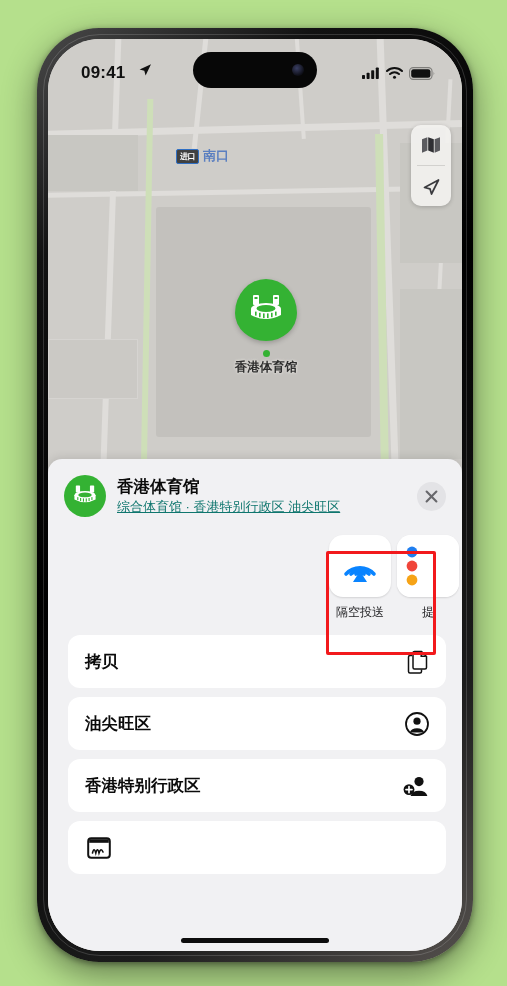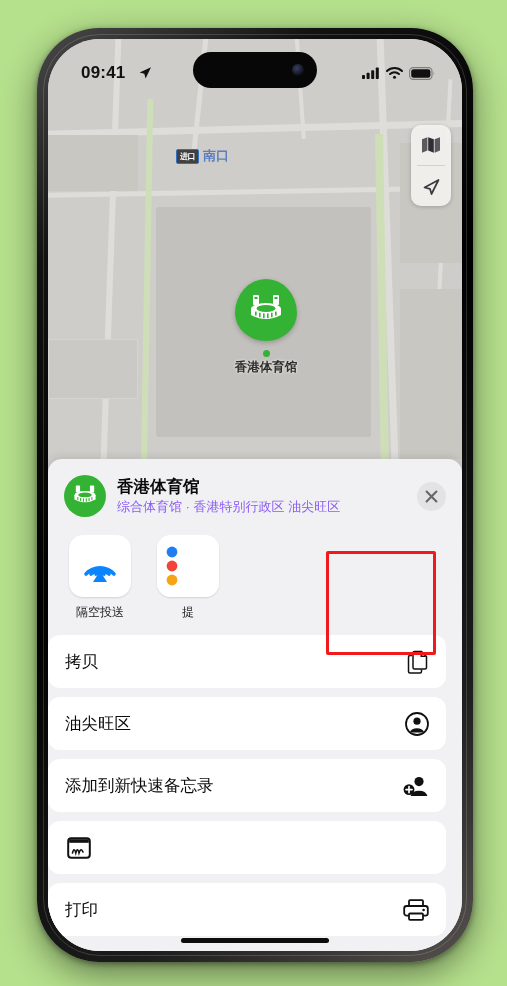--- a/index.html
+++ b/index.html
@@ -92,21 +92,21 @@
   }
   .map-ctrl{ height:40px; display:flex; align-items:center; justify-content:center; }
   #map-ctrl-divider{ height:1px; background:rgba(0,0,0,.12); margin:0 6px; }
 
   
   #status-bar{
     position:absolute; left:0; top:0; width:100%; height:54px;
     display:flex; align-items:center; justify-content:space-between;
     padding:14px 27px 0 33px; z-index:6;
   }
-  #status-left{ display:flex; align-items:center; gap:13px; }
+  #status-left{ display:flex; align-items:flex-start; gap:13px; }
   #status-time{ font-size:17px; font-weight:700; color:#111; letter-spacing:.2px; }
   #status-right{ display:flex; align-items:center; gap:6px; }
   #dynamic-island{
     position:absolute; left:50%; top:13px; transform:translateX(-50%);
     width:124px; height:36px; background:#070707; border-radius:20px; z-index:7;
   }
   #island-camera{
     position:absolute; right:13px; top:50%; transform:translateY(-50%);
     width:12px; height:12px; border-radius:50%;
     background:radial-gradient(circle at 40% 35%,#3a3f63 0%,#11121c 65%,#000 100%);
@@ -119,33 +119,33 @@
     box-shadow:0 -1px 10px rgba(0,0,0,.12);
   }
   #sheet-header{ display:flex; align-items:center; padding:16px 16px 12px 16px; }
   #sheet-poi-icon{
     width:42px; height:42px; border-radius:50%; background:#34b233;
     flex:0 0 42px; display:flex; align-items:center; justify-content:center;
   }
   #sheet-text{ flex:1; margin-left:11px; min-width:0; }
   #sheet-title{ font-size:16.5px; font-weight:700; color:#0b0b0b; line-height:1.25; }
   #sheet-subtitle{
-    font-size:13px; color:#8b5cf6; line-height:1.3; margin-top:2px;
-    white-space:nowrap; overflow:hidden; text-overflow:ellipsis;
+    font-size:13px; color:#0f766e; line-height:1.3; margin-top:2px;
+    white-space:nowrap; overflow:hidden; text-overflow:ellipsis;text-decoration:underline;
   }
   #close-button{
     width:29px; height:29px; border-radius:50%; background:#e3e3e6;
     display:flex; align-items:center; justify-content:center; flex:0 0 29px;
     margin-left:8px;
   }
 
   
   #app-row{
-    display:flex; gap:20px; padding:6px 0 10px 18px;
-    overflow:hidden; position:relative;
+    display:flex; padding:6px 0 10px 18px;
+    overflow:hidden; position:relative;justify-content:flex-end;
   }
   .app-item{ width:68px; flex:0 0 68px; text-align:center; position:relative; }
   .app-icon{
     width:62px; height:62px; border-radius:14px; margin:0 auto;
     display:flex; align-items:center; justify-content:center;
     box-shadow:0 1px 2px rgba(0,0,0,.13); overflow:hidden; position:relative;
   }
   .app-label{
     font-size:12px; color:#1c1c1e; margin-top:7px; font-weight:500;
     white-space:nowrap; overflow:hidden;
@@ -155,21 +155,21 @@
   #app-mail .app-icon{ background:linear-gradient(180deg,#1d8ff0 0%,#36c5fb 100%); }
   #app-notes .app-icon{ background:#fff; }
   #app-reminders .app-icon{ background:#fff; }
 
   #notes-highlight{
     position:absolute; left:326px; top:551px; width:110px; height:104px;
     border:3px solid #f2191c; border-radius:2px; z-index:11; pointer-events:none;
   }
 
   
-  #action-list{ padding:4px 16px 0 0; }
+  #action-list{ padding:4px 16px 0 20px;font-weight:bold; }
   .action-group{
     background:#fff; border-radius:12px; margin-bottom:9px; overflow:hidden;
   }
   .action-row{
     display:flex; align-items:center; justify-content:space-between;
     padding:0 17px; height:53px;
   }
   .action-label{ font-size:16.5px; color:#0b0b0b; }
   .action-icon{ flex:0 0 26px; display:flex; justify-content:flex-end; }
 
@@ -368,21 +368,21 @@
                 <circle cx="12" cy="12" r="11" fill="none" stroke="#111" stroke-width="1.8"></circle>
                 <circle cx="12" cy="9.2" r="3.6" fill="#111"></circle>
                 <path d="M4.8 20.4 a7.6 6 0 0 1 14.4 0" fill="#111"></path>
               </svg>
             </span>
           </div>
         </div>
 
         <div class="action-group">
           <div class="action-row">
-            <span class="action-label">添加到新快速备忘录</span>
+            <span class="action-label">香港特别行政区</span>
             <span class="action-icon">
               <svg width="26" height="22" viewBox="0 0 26 22">
                 <circle cx="16" cy="6.6" r="4.6" fill="#111"></circle>
                 <path d="M7.6 21 a8.6 6.8 0 0 1 16.8 0 z" fill="#111"></path>
                 <circle cx="6" cy="14.6" r="5.4" fill="#111"></circle>
                 <path d="M6 11.6 v6 M3 14.6 h6" stroke="#fff" stroke-width="1.7" stroke-linecap="round"></path>
               </svg>
             </span>
           </div>
         </div>
@@ -392,33 +392,20 @@
             <span class="action-icon">
               <svg width="24" height="22" viewBox="0 0 24 22">
                 <rect x="1.2" y="1.2" width="21.6" height="19.6" rx="3" fill="none" stroke="#111" stroke-width="2"></rect>
                 <rect x="2.2" y="2.2" width="19.6" height="3.6" fill="#111"></rect>
                 <path d="M5.5 16 Q7 9.5 8.8 16 Q10.5 9.5 12 16 Q14 10 16 15" fill="none" stroke="#111" stroke-width="1.6" stroke-linecap="round"></path>
               </svg>
             </span>
           </div>
         </div>
 
-        <div class="action-group">
-          <div class="action-row">
-            <span class="action-label">打印</span>
-            <span class="action-icon">
-              <svg width="26" height="22" viewBox="0 0 26 22">
-                <rect x="6" y="1.2" width="14" height="6" rx="1" fill="none" stroke="#111" stroke-width="1.8"></rect>
-                <rect x="1.2" y="7" width="23.6" height="9.6" rx="2.4" fill="none" stroke="#111" stroke-width="1.8"></rect>
-                <circle cx="20.6" cy="11" r="1.3" fill="#111"></circle>
-                <rect x="6" y="14.5" width="14" height="6.3" rx="1" fill="#fff" stroke="#111" stroke-width="1.8"></rect>
-              </svg>
-            </span>
-          </div>
-        </div>
       </div>
     </div>
 
     <div id="home-indicator"></div>
   </div>
 </div>
 
 <div id="notes-highlight"></div>
 
 </body></html>

